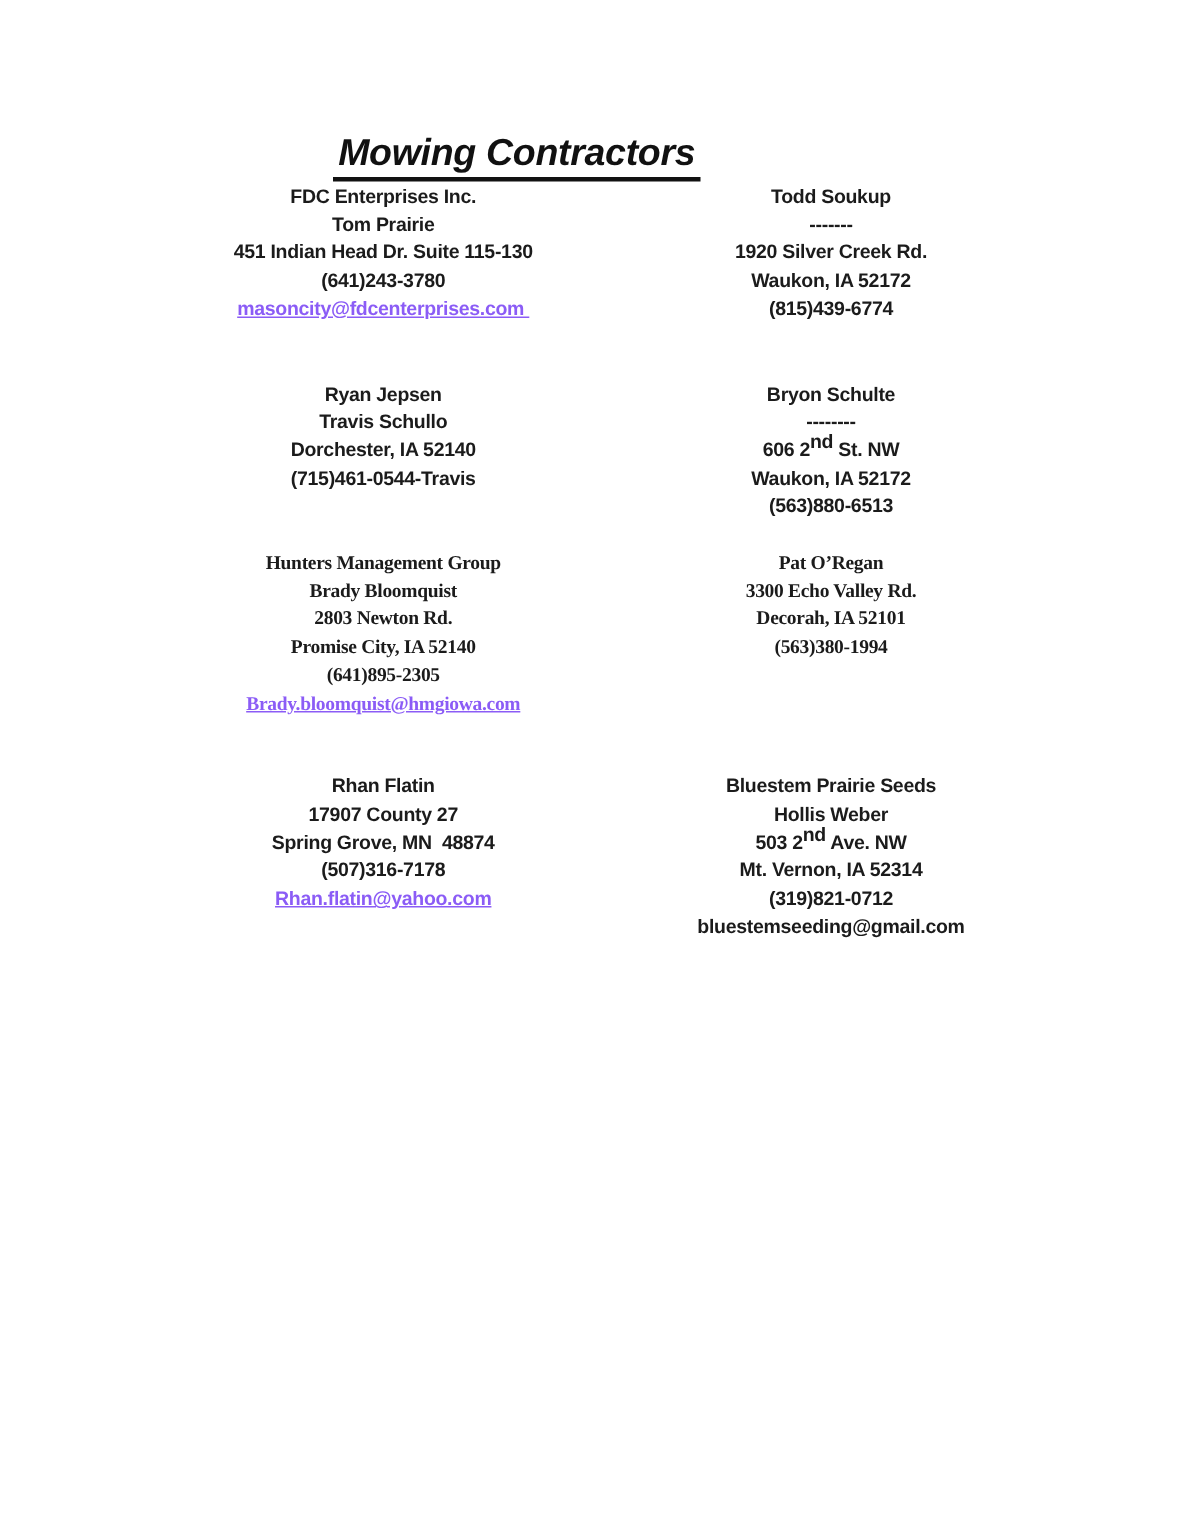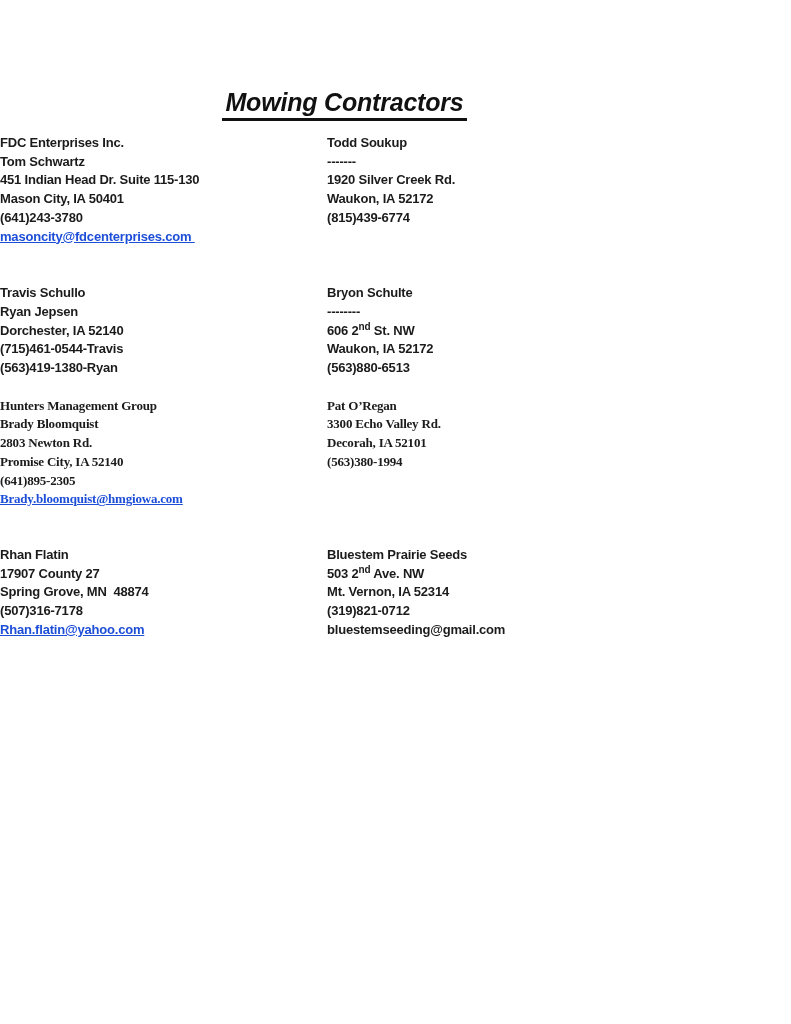--- a/index.html
+++ b/index.html
@@ -21,85 +21,85 @@
     font-size: 25px;
     font-weight: bold;
     font-style: italic;
     color: #111111;
     border-bottom: 3px solid #111111;
     padding: 0 3px 1px 3px;
     letter-spacing: -0.2px;
     margin: 0;
   }
   .content {
-    margin-top: 13px;
+    padding-left: 92px;
+    margin-top: 1px;
+    text-align: center;
   }
   .row {
     display: flex;
     align-items: flex-start;
   }
   .row-1 { margin-bottom: 38px; }
   .row-2 { margin-bottom: 19px; }
   .row-3 { margin-bottom: 37px; font-family: Liberation Serif, serif; }
   .col-left { width: 327px; flex: 0 0 327px; }
   .col-right { flex: 1 1 auto; }
   .line {
     font-size: 13px;
     font-weight: 600;
     line-height: 18.7px;
     letter-spacing: -0.2px;
     white-space: pre-wrap;
     color: #1b1b1b;
   }
   .email {
-    color: #1d4ed8;
+    color: #8b5cf6;
     text-decoration: underline;
     cursor: pointer;
   }
   sup.ord {
-    font-size: 10px;
+    font-size: 13px;
     line-height: 0;
   }
 </style>
 </head>
 <body>
 
 <div class="page">
 
   <div class="title-wrap">
     <h1 class="title">Mowing Contractors</h1>
   </div>
 
   <div class="content">
 
     <div class="row row-1">
       <div class="col-left block">
         <div class="line">FDC Enterprises Inc.</div>
-        <div class="line">Tom Schwartz</div>
+        <div class="line">Tom Prairie</div>
         <div class="line">451 Indian Head Dr. Suite 115-130</div>
-        <div class="line">Mason City, IA 50401</div>
         <div class="line">(641)243-3780</div>
         <div class="line"><a href="#" class="email">masoncity@fdcenterprises.com </a></div>
       </div>
       <div class="col-right block">
         <div class="line">Todd Soukup</div>
         <div class="line">-------</div>
         <div class="line">1920 Silver Creek Rd.</div>
         <div class="line">Waukon, IA 52172</div>
         <div class="line">(815)439-6774</div>
       </div>
     </div>
 
     <div class="row row-2">
       <div class="col-left block">
+        <div class="line">Ryan Jepsen</div>
         <div class="line">Travis Schullo</div>
-        <div class="line">Ryan Jepsen</div>
         <div class="line">Dorchester, IA 52140</div>
         <div class="line">(715)461-0544-Travis</div>
-        <div class="line">(563)419-1380-Ryan</div>
       </div>
       <div class="col-right block">
         <div class="line">Bryon Schulte</div>
         <div class="line">--------</div>
         <div class="line"><span>606 2</span><sup class="ord">nd</sup><span> St. NW</span></div>
         <div class="line">Waukon, IA 52172</div>
         <div class="line">(563)880-6513</div>
       </div>
     </div>
 
@@ -123,20 +123,21 @@
     <div class="row row-4">
       <div class="col-left block">
         <div class="line">Rhan Flatin</div>
         <div class="line">17907 County 27</div>
         <div class="line">Spring Grove, MN  48874</div>
         <div class="line">(507)316-7178</div>
         <div class="line"><a href="#" class="email">Rhan.flatin@yahoo.com</a></div>
       </div>
       <div class="col-right block">
         <div class="line">Bluestem Prairie Seeds</div>
+        <div class="line">Hollis Weber</div>
         <div class="line"><span>503 2</span><sup class="ord">nd</sup><span> Ave. NW</span></div>
         <div class="line">Mt. Vernon, IA 52314</div>
         <div class="line">(319)821-0712</div>
         <div class="line">bluestemseeding@gmail.com</div>
       </div>
     </div>
 
   </div>
 </div>
 

